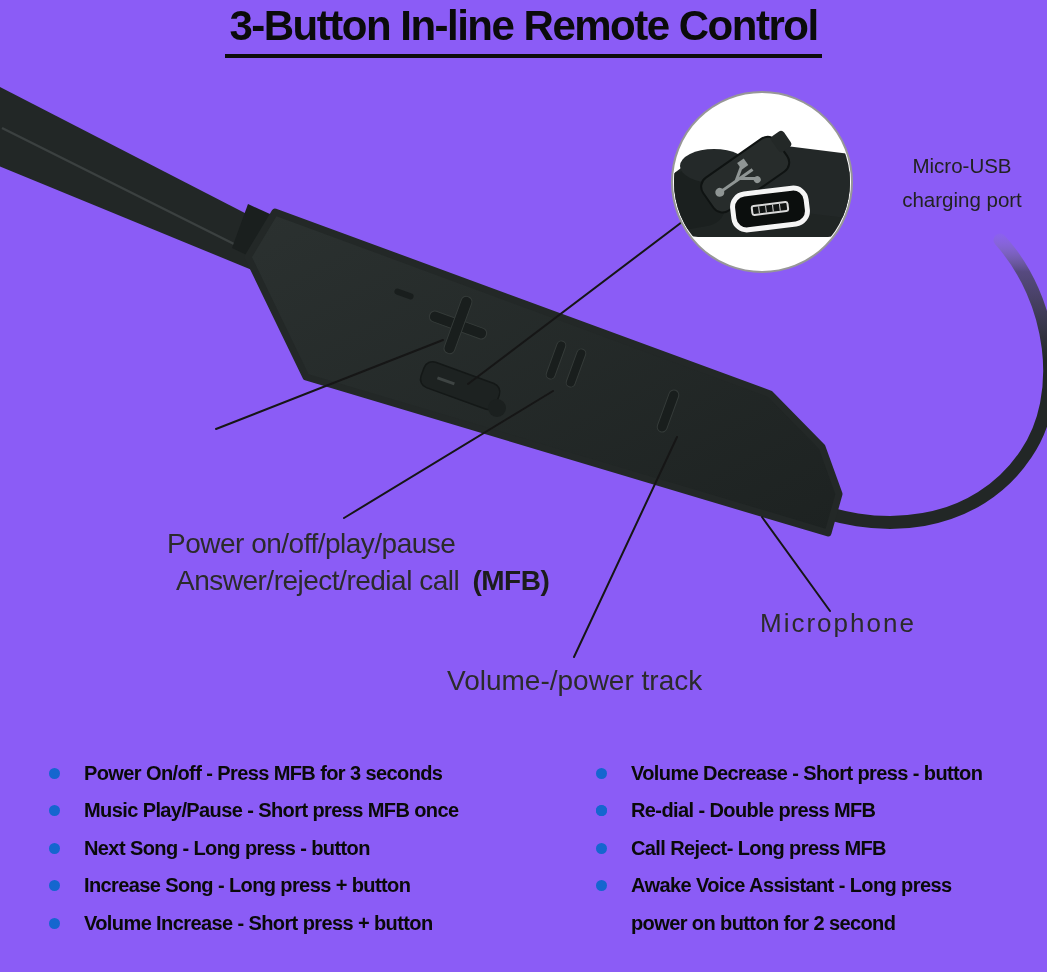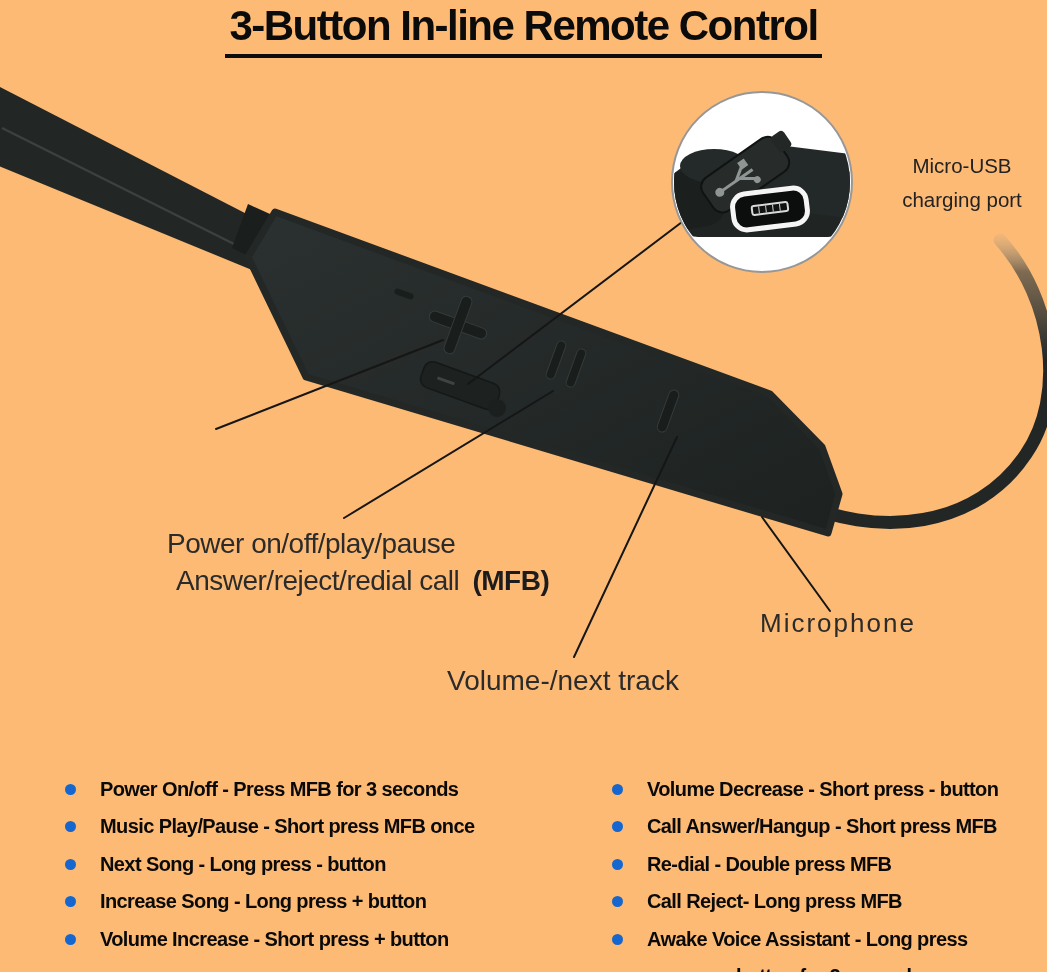--- a/index.html
+++ b/index.html
@@ -3,40 +3,40 @@
 <meta charset="utf-8">
 <style>
   :root{
     --bullet:#1566cf;
     --line:#161616;
     --label:#2b2b2b;
     --text:#0a0a0a;
   }
   html,body{margin:0;padding:0;background:#fff;}
   #stage{
-    position:relative;width:1047px;height:972px;background:#fdba74;
+    position:relative;width:1047px;height:972px;background:#8b5cf6;
     overflow:hidden;font-family:"Liberation Sans", sans-serif;
   }
   #diagram{position:absolute;left:0;top:0;}
   .title-wrap{position:absolute;top:5px;left:0;width:100%;text-align:center;}
   .title-wrap h1{
     display:inline-block;margin:0;font-size:42px;font-weight:bold;letter-spacing:-1.5px;
     color:#0b0b0b;line-height:1.0;padding:0 4px 7px 4px;border-bottom:4px solid #0d0d0d;
   }
   .callout{
     position:absolute;color:var(--label);font-size:28px;line-height:1.3;white-space:nowrap;
   }
   .callout strong{font-weight:bold;color:#1c1c1c;}
   .inset-label{
     position:absolute;left:850px;top:149px;width:176px;text-align:center;
     font-size:20.5px;line-height:34px;color:#222;white-space:nowrap;padding-left:24px;
   }
   .inset-label span{display:block;}
   ul.instructions{
-    list-style:none;margin:16px;padding:0;position:absolute;top:755px;
+    list-style:none;margin:0;padding:0;position:absolute;top:755px;
   }
   ul.instructions.left{left:41px;width:480px;}
   ul.instructions.right{left:588px;width:410px;}
   ul.instructions li{
     position:relative;padding-left:43px;font-size:20px;font-weight:bold;
     letter-spacing:-0.6px;line-height:37.4px;color:var(--text);white-space:nowrap;
   }
   ul.instructions li.wrap{white-space:pre-line;}
   ul.instructions .dot{
     position:absolute;left:8px;top:13px;width:11px;height:11px;border-radius:50%;
@@ -143,34 +143,34 @@
     <span>charging port</span>
   </div>
 
 
   <div class="callout" style="left:167px;top:526px;letter-spacing:-0.5px;">Power on/off/play/pause</div>
   <div class="callout" style="left:176px;top:563px;letter-spacing:-0.5px;">
     <span>Answer/reject/redial call</span>
     <strong style="margin-left:6px;">(MFB)</strong>
   </div>
 
-  <div class="callout" style="left:447px;top:663px;">Volume-/next track</div>
+  <div class="callout" style="left:447px;top:663px;">Volume-/power track</div>
 
   <div class="callout" style="left:760px;top:607px;font-size:26px;letter-spacing:2px;">Microphone</div>
 
   <ul class="instructions left">
     <li><span class="dot"></span><span>Power On/off - Press MFB for 3 seconds</span></li>
     <li><span class="dot"></span><span>Music Play/Pause - Short press MFB once</span></li>
     <li><span class="dot"></span><span>Next Song - Long press - button</span></li>
     <li><span class="dot"></span><span>Increase Song - Long press + button</span></li>
     <li><span class="dot"></span><span>Volume Increase - Short press + button</span></li>
   </ul>
 
   <ul class="instructions right">
     <li><span class="dot"></span><span>Volume Decrease - Short press - button</span></li>
-    <li><span class="dot"></span><span>Call Answer/Hangup - Short press MFB</span></li>
+    <li><span class="dot"></span></li>
     <li><span class="dot"></span><span>Re-dial - Double press MFB</span></li>
     <li><span class="dot"></span><span>Call Reject- Long press MFB</span></li>
     <li class="wrap"><span class="dot"></span><span>Awake Voice Assistant - Long press
 power on button for 2 second</span></li>
   </ul>
 
 </div>
 
 </body></html>

